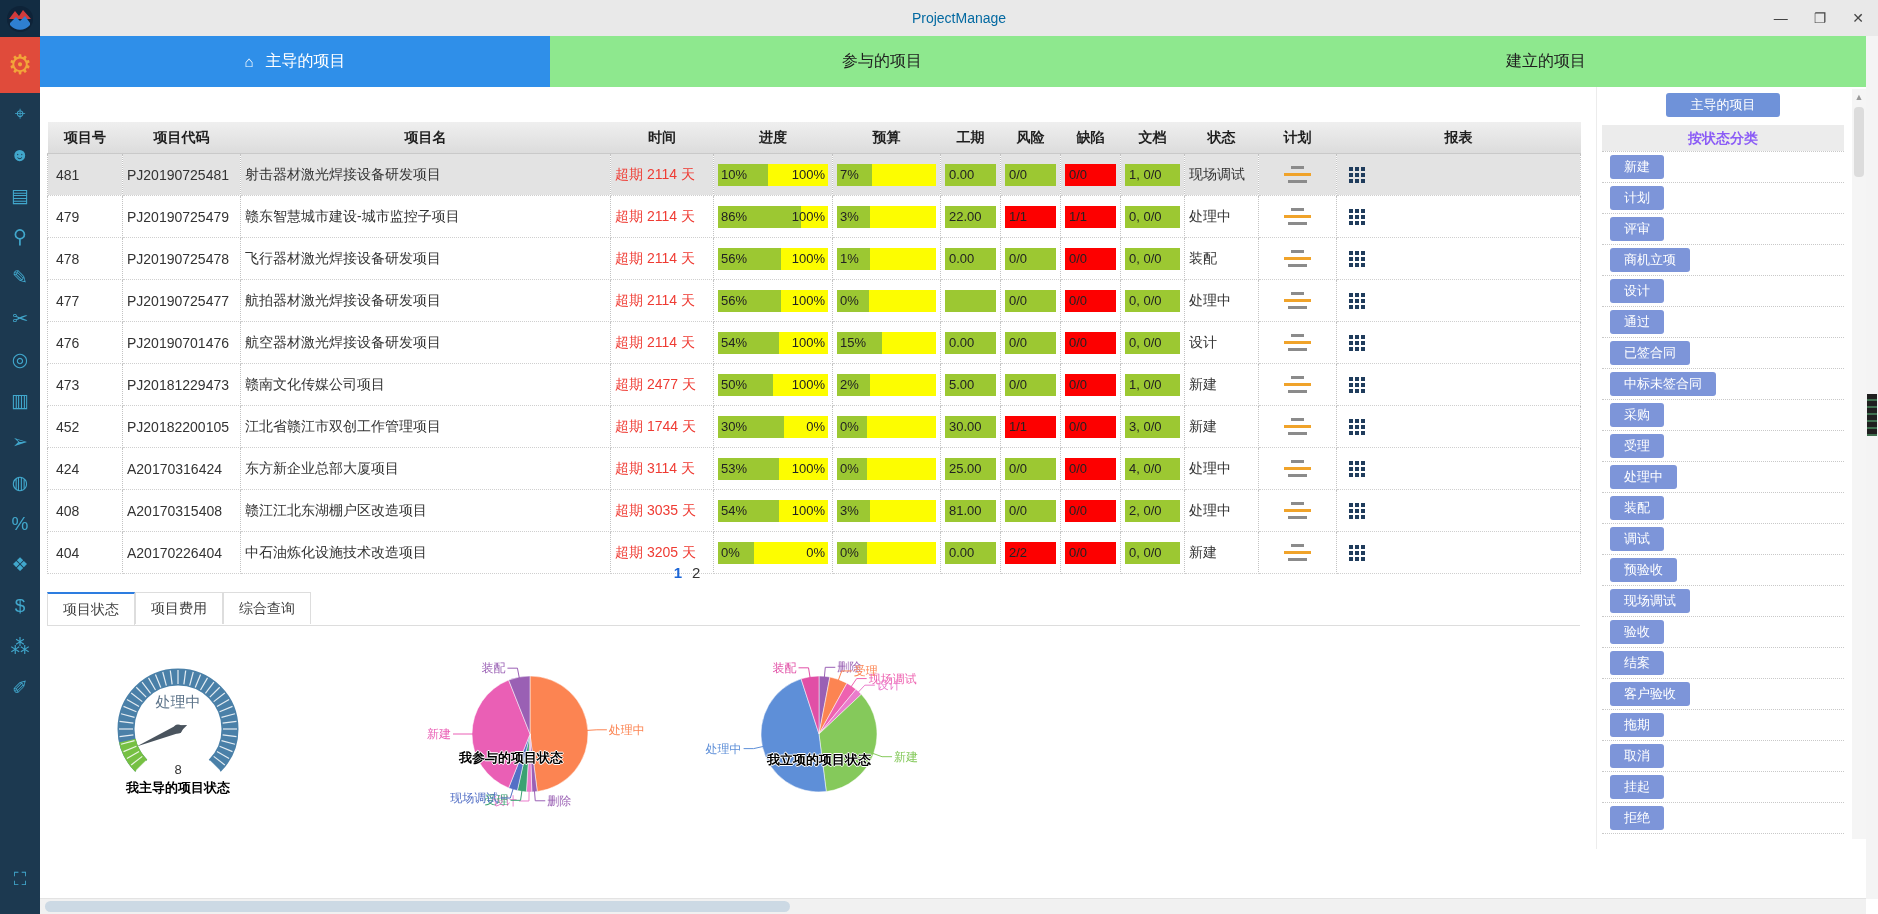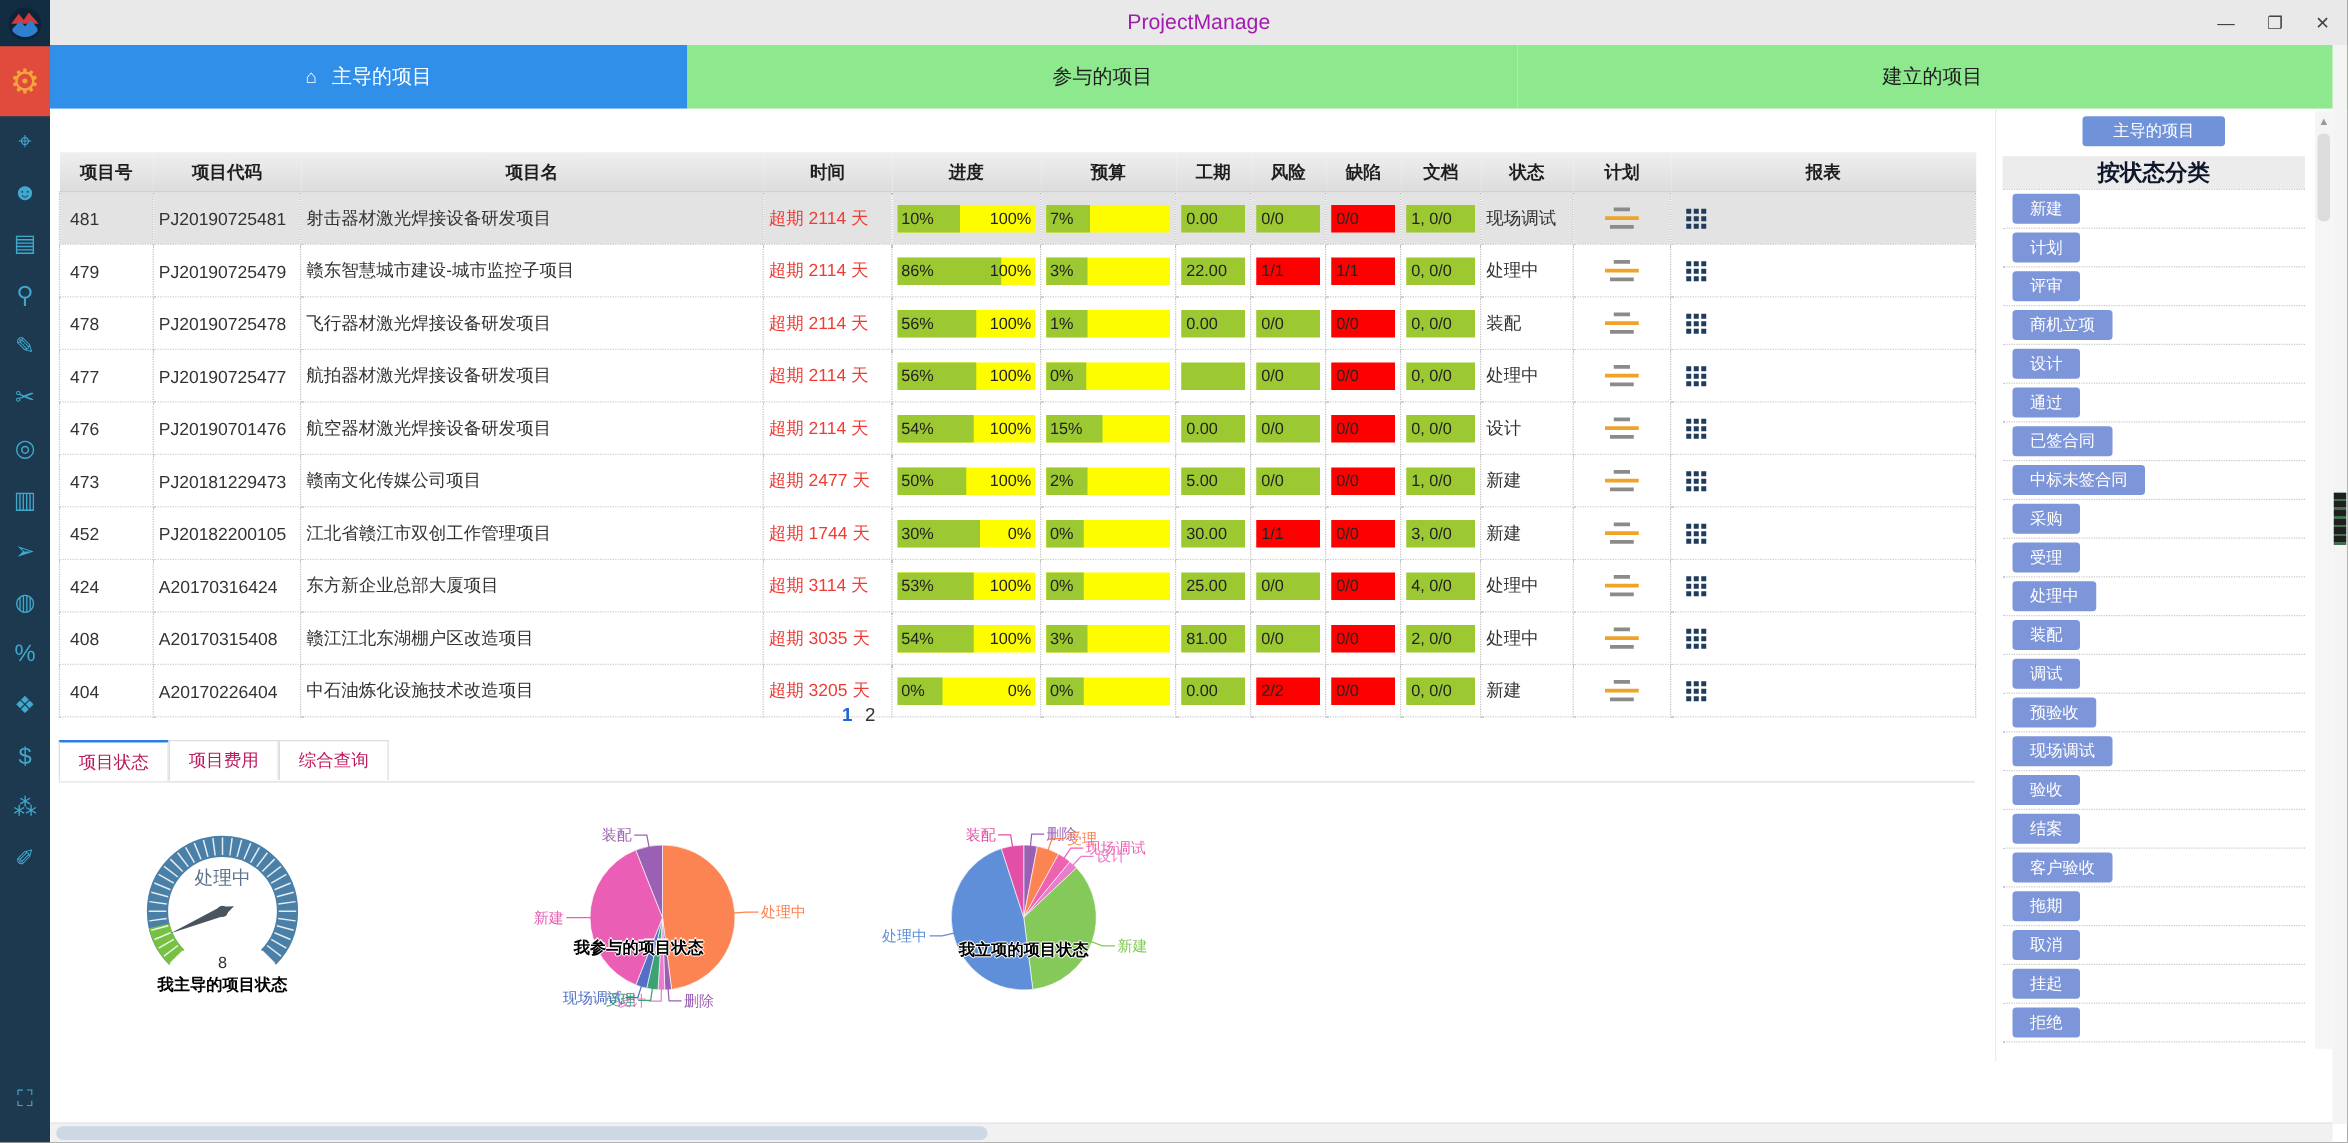--- a/index.html
+++ b/index.html
@@ -9,21 +9,21 @@
   .sidebar{position:absolute;left:0;top:0;width:40px;height:914px;background:var(--sidebar-bg);}
   .logo-tile{height:37px;background:#122c42;display:flex;align-items:center;justify-content:center;}
   .gear-tile{height:56px;background:var(--gear-bg);display:flex;align-items:center;justify-content:center;
              font-size:27px;color:var(--gear-color);cursor:pointer;}
   .side-icons{display:flex;flex-direction:column;align-items:center;padding-top:11px;gap:21px;}
   .side-icon{color:var(--sidebar-icon);font-size:19px;height:20px;line-height:20px;cursor:pointer;}
   .sidebar-bottom{position:absolute;bottom:24px;left:0;width:40px;text-align:center;
                   color:var(--sidebar-icon);font-size:18px;cursor:pointer;}
   
   .titlebar{position:absolute;left:40px;top:0;right:0;height:36px;background:#e9e9e9;}
-  .title{position:absolute;left:0;right:0;top:0;line-height:36px;text-align:center;font-size:17px;color:#a21caf;}
+  .title{position:absolute;left:0;right:0;top:0;line-height:36px;text-align:center;font-size:14px;color:#0369a1;}
   .win-controls{position:absolute;right:14px;top:0;height:36px;display:flex;align-items:center;gap:26px;
                 color:#444;font-size:14px;}
   .win-controls span{cursor:pointer;}
   
   .tabsbar{position:absolute;left:40px;top:36px;right:0;height:51px;display:flex;}
   .tab{display:flex;align-items:center;justify-content:center;font-size:16px;cursor:pointer;
        background:var(--tab-green);color:#1e1e1e;}
   .tab.active{background:var(--accent);color:#fff;}
   .tab .home-icon{margin-right:12px;font-size:15px;}
   
@@ -51,35 +51,35 @@
   .plan-icon div{height:3px;margin:4px auto;background:#8b8b8b;}
   .plan-icon .top{width:13px;} .plan-icon .mid{width:27px;background:var(--plan-orange);} .plan-icon .bot{width:19px;}
   .grid-icon{display:grid;grid-template-columns:repeat(3,4px);gap:2px;width:16px;margin-left:8px;cursor:pointer;}
   .grid-icon i{width:4px;height:4px;background:#1f3c5c;}
   
   .pagination{position:absolute;left:7px;top:477px;width:1280px;text-align:center;font-size:15px;color:#333;}
   .pagination span{margin:0 5px;cursor:pointer;}
   .pagination .cur{color:var(--link-blue);font-weight:bold;}
   .bottom-tabs{position:absolute;left:7px;top:505px;width:1533px;border-bottom:1px solid #ddd;display:flex;}
   .btab{height:31px;line-height:31px;padding:0 15px;border:1px solid #ddd;border-bottom:none;
-        font-size:14px;color:#be185d;background:#fff;cursor:pointer;}
+        font-size:14px;color:#404040;background:#fff;cursor:pointer;}
   .btab.active{border-top:2px solid #2d7de0;}
   
   .charts{position:absolute;left:7px;top:540px;width:1533px;height:255px;}
   .gauge-box{position:absolute;left:46px;top:20px;width:170px;height:170px;}
   .pie-box1{position:absolute;left:353px;top:22px;width:260px;height:170px;}
   .pie-box2{position:absolute;left:642px;top:22px;width:260px;height:170px;}
   .caption{position:absolute;font-size:13px;font-weight:bold;color:#000;transform:translateX(-50%);
            white-space:nowrap;text-shadow:-1px 0 #fff,1px 0 #fff,0 -1px #fff,0 1px #fff;}
   
   .right-panel{position:absolute;left:1556px;top:0;width:252px;height:762px;border-left:1px solid #ececec;}
   .panel-top-btn{display:block;margin:6px auto 8px;width:114px;height:24px;background:#6f92d9;color:#fff;
                  border:none;border-radius:3px;font-size:13px;cursor:pointer;}
   .panel-header{height:26px;line-height:26px;text-align:center;background:#ececec;font-weight:bold;
-                font-size:18px;color:#0f172a;margin:0 5px;}
+                font-size:14px;color:#8b5cf6;margin:0 5px;}
   .status-list{margin:0 5px;border-top:1px dotted #c9c9c9;}
   .status-row{height:30px;border-bottom:1px dotted #c9c9c9;display:flex;align-items:center;}
   .status-btn{margin-left:8px;height:24px;padding:0 14px;background:var(--panel-btn);color:#fff;border:none;
               border-radius:3px;font-size:13px;cursor:pointer;white-space:nowrap;}
   .panel-scrollbar{position:absolute;left:1812px;top:2px;width:14px;height:750px;background:#f5f5f5;}
   .ps-arrow{text-align:center;color:#9a9a9a;font-size:9px;line-height:16px;cursor:pointer;}
   .ps-thumb{margin:2px auto;width:10px;height:70px;background:#dcdcdc;border-radius:4px;cursor:pointer;}
   
   .win-scrollbar{position:absolute;right:0;top:36px;width:12px;height:863px;background:#f4f4f4;}
   .win-thumb{position:absolute;left:1px;top:358px;width:10px;height:42px;cursor:pointer;

